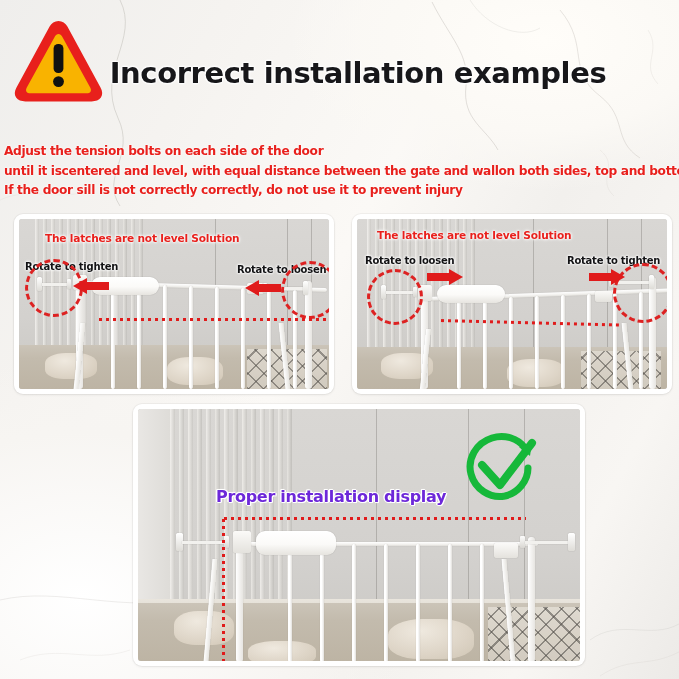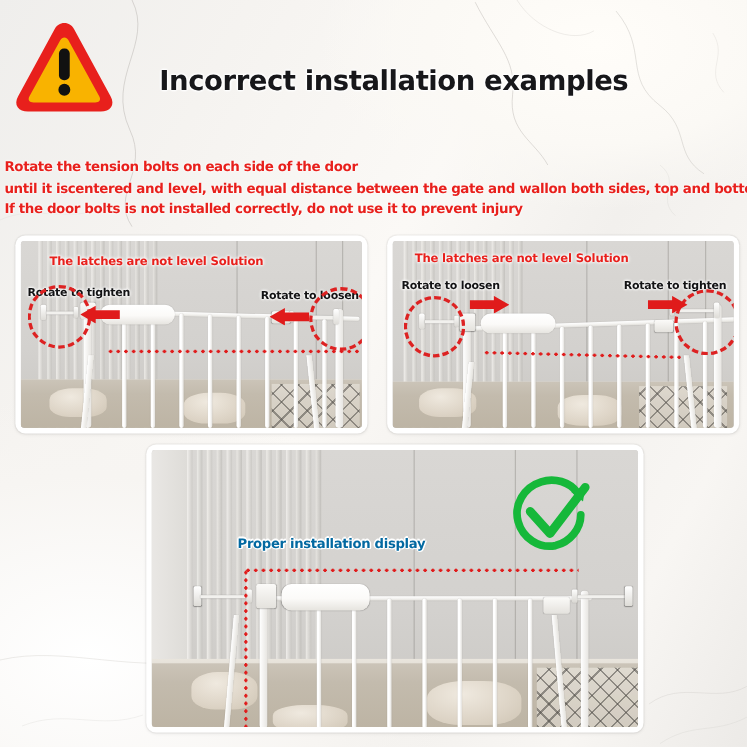--- a/index.html
+++ b/index.html
@@ -25,21 +25,21 @@
     position:absolute;left:12px;top:17px;width:93px;height:88px;
   }
   #title-block{
     position:absolute;left:108px;top:55px;width:500px;
     text-align:center;
   }
   #title-block .tline{
     display:block;
     font-family:"DejaVu Sans", sans-serif;
     font-weight:bold;
-    font-size:25px;
+    font-size:29px;
     line-height:37px;
     letter-spacing:-0.4px;
     color:#17171a;
     text-shadow:
       0 0 2px #ffffff, 0 0 3px #ffffff,
       1px 0 2px #fff, -1px 0 2px #fff, 0 1px 2px #fff, 0 -1px 2px #fff;
     white-space:nowrap;
   }
   #subtitle-block{
     position:absolute;left:4px;top:142px;width:675px;
@@ -172,22 +172,22 @@
     background-size:7px 3px;background-repeat:repeat-x;
   }
   .dotted-vline{
     position:absolute;width:3px;
     background-image:radial-gradient(circle, #e01b1b 0 1.5px, rgba(0,0,0,0) 1.6px);
     background-size:3px 7px;background-repeat:repeat-y;
   }
   #proper-label{
     position:absolute;
     font-family:"DejaVu Sans", sans-serif;
-    font-weight:bold;font-size:12px;letter-spacing:-0.3px;
-    color:#0369a1;white-space:nowrap;
+    font-weight:bold;font-size:16px;letter-spacing:-0.3px;
+    color:#6d28d9;white-space:nowrap;
     text-shadow:
       0 0 2px #ffffff, 1px 1px 0 #ffffff, -1px -1px 0 #ffffff,
       1.4px 0 0 #fff, -1.4px 0 0 #fff, 0 1.4px 0 #fff, 0 -1.4px 0 #fff;
   }
   #check-mark{position:absolute;}
 </style>
 </head>
 <body>
 
 <div id="page">
@@ -213,23 +213,23 @@
     <path d="M46.5 17 C 48.1 17 49.2 17.9 50.1 19.4 L 78.2 70.6 C 79.1 72.2 79.2 73.6 78.5 74.7 C 77.8 75.8 76.4 76.2 74.6 76.2 L 18.4 76.2 C 16.6 76.2 15.2 75.8 14.5 74.7 C 13.8 73.6 13.9 72.2 14.8 70.6 L 42.9 19.4 C 43.8 17.9 44.9 17 46.5 17 Z" fill="#f9b300"></path>
     <rect x="41.6" y="27" width="9.8" height="29" rx="4.6" fill="#111111"></rect>
     <circle cx="46.5" cy="64.6" r="5.4" fill="#111111"></circle>
   </svg>
 
   <div id="title-block">
     <span class="tline">Incorrect installation examples</span>
   </div>
 
   <div id="subtitle-block">
-    <span class="sline">Rotate the tension bolts on each side of the door</span>
+    <span class="sline">Adjust the tension bolts on each side of the door</span>
     <span class="sline">until it iscentered and level, with equal distance between the gate and wallon both sides, top and bottom.</span>
-    <span class="sline">If the door bolts is not installed correctly, do not use it to prevent injury</span>
+    <span class="sline">If the door sill is not correctly correctly, do not use it to prevent injury</span>
   </div>
 
   <div class="panel" id="panel-top-left">
     <div class="photo">
       <div class="scene">
 
         <div class="wall"></div>
         <div class="wall-panels">
           <div class="wall-seam" style="left:196px;"></div>
           <div class="wall-seam" style="left:268px;"></div>

